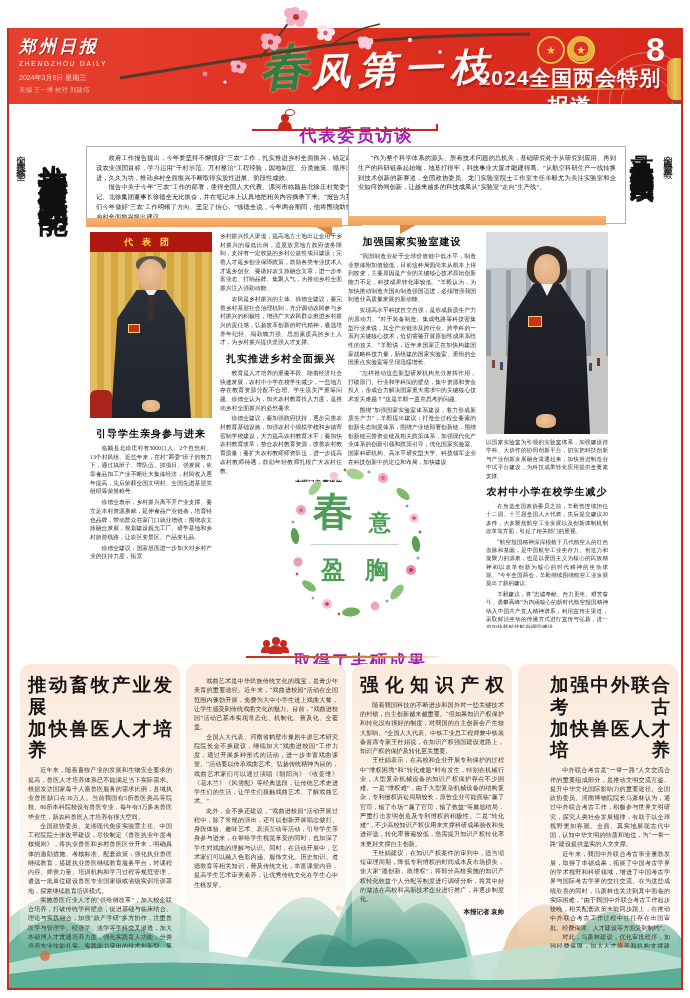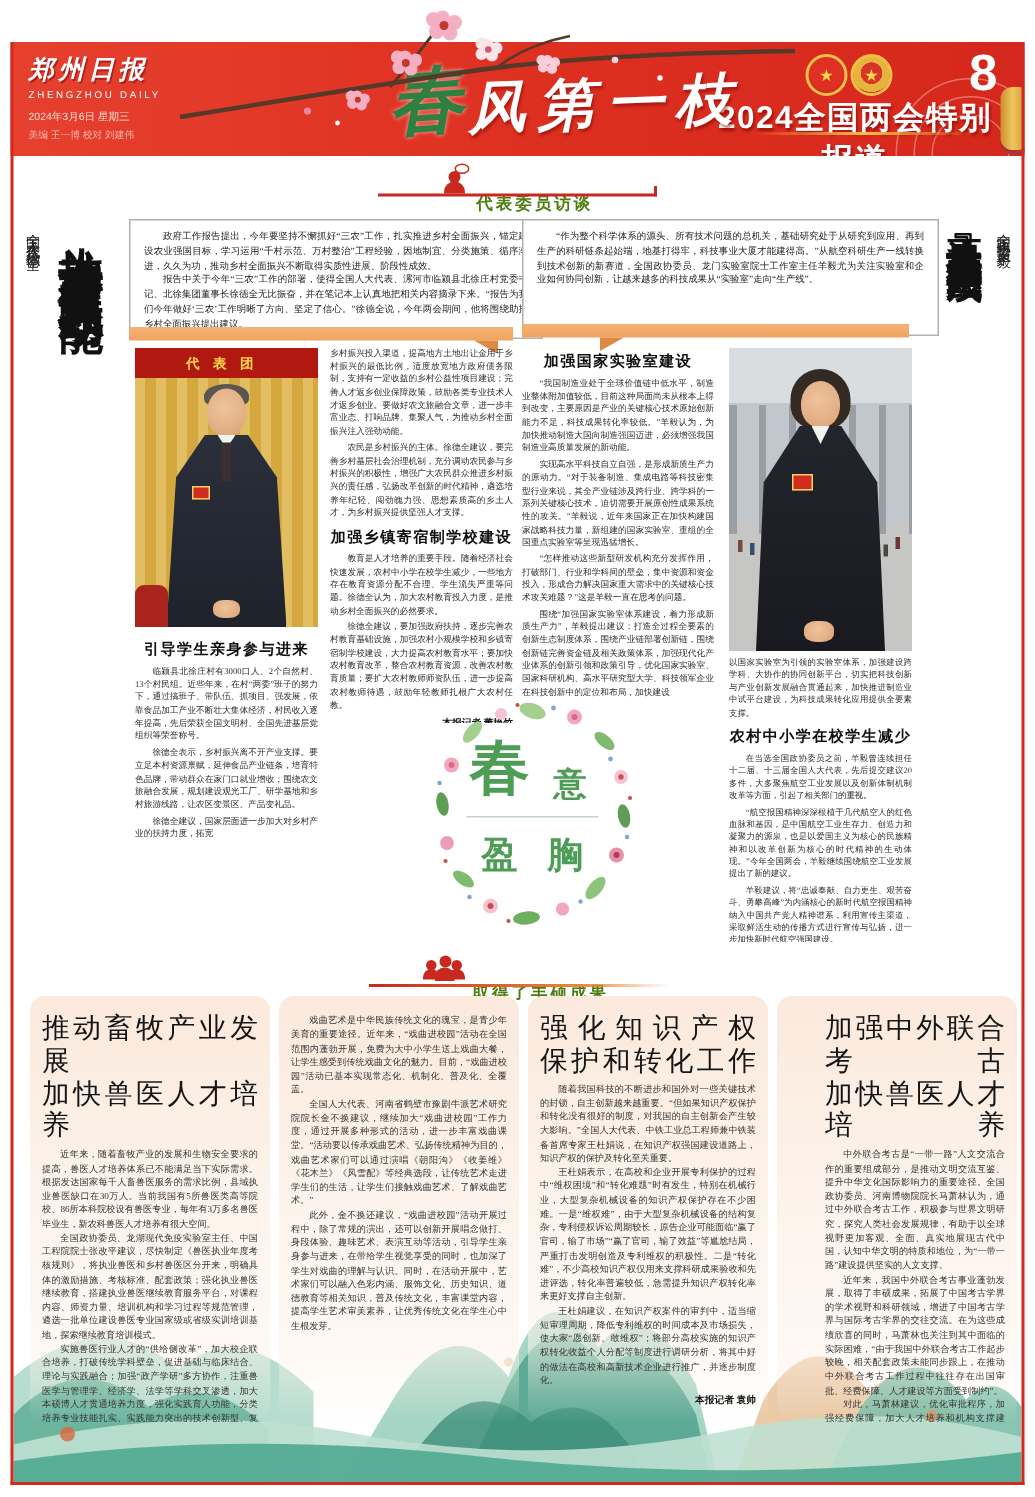--- a/index.html
+++ b/index.html
@@ -35,21 +35,21 @@
   .page-num{position:absolute;right:18px;top:2px;font-size:34px;font-weight:900;color:#fff;z-index:4;
             font-family:"Liberation Sans",sans-serif;}
   .arcs{position:absolute;right:-18px;top:18px;width:110px;height:110px;z-index:2;}
   .arc{position:absolute;border:1px solid rgba(255,255,255,.35);border-radius:50%;}
   .lantern{position:absolute;right:-4px;top:30px;width:20px;height:42px;z-index:3;border-radius:8px;
            background:linear-gradient(90deg,#c98f2d,#f0c45e 40%,#c98f2d);box-shadow:0 3px 0 #a33; }
   .branch-svg{position:absolute;left:110px;top:0;width:430px;height:106px;z-index:5;}
   
   .badge1{position:absolute;left:0;right:0;top:106px;height:26px;z-index:3;display:flex;
           align-items:center;justify-content:center;gap:6px;}
-  .badge-label{font-family:"Liberation Sans",sans-serif;font-weight:900;font-size:11px;color:#4d7c0f;letter-spacing:2px;margin-top:32px;}
+  .badge-label{font-family:"Liberation Sans",sans-serif;font-weight:900;font-size:17px;color:#a21caf;letter-spacing:2px;margin-top:32px;}
   .badge-underline{position:absolute;left:252px;top:129px;width:186px;height:2px;background:#c8281e;z-index:3;}
   .badge-underline::after{content:"";position:absolute;right:0;top:-5px;width:2px;height:7px;background:#c8281e;}
   .icon-person{position:relative;width:17px;height:18px;}
   .icon-person .head{position:absolute;left:4px;top:4px;width:8px;height:8px;border-radius:50%;background:#c8281e;}
   .icon-person .body{position:absolute;left:1px;top:11px;width:14px;height:8px;border-radius:7px 7px 0 0;background:#c8281e;}
   .icon-person .bubble{position:absolute;right:-1px;top:-1px;width:8px;height:5px;border:1px solid #c8281e;border-radius:50%;background:#fff;}
   .icon-group{position:relative;width:24px;height:17px;}
   .icon-group i{position:absolute;display:block;}
   .icon-group .h{width:7px;height:7px;border-radius:50%;background:#c8281e;}
   .icon-group .b{width:11px;height:7px;border-radius:6px 6px 0 0;background:#c8281e;}
@@ -85,21 +85,21 @@
        background:repeating-linear-gradient(90deg,rgba(88,92,102,.38) 0 5px,rgba(0,0,0,0) 5px 20px);}
   .spec{position:absolute;width:3px;height:8px;}
   
   .wreath{position:absolute;left:287px;top:466px;width:136px;height:160px;z-index:3;}
   .wreath-char{position:absolute;font-weight:900;color:#4e9d57;font-family:"Liberation Serif",serif;}
   .wreath-line{position:absolute;left:24px;top:78px;width:88px;height:1px;background:#c3d6c3;}
   
   .card{position:absolute;top:664px;height:284px;width:160px;border-radius:10px;z-index:3;overflow:hidden;
         background:linear-gradient(180deg,#fbe9dc 0%,#fdf3ea 45%,rgba(253,243,234,.55) 82%,rgba(253,243,234,0) 100%);
         padding:8px 8px 0 8px;box-sizing:border-box;}
-  .card h2{margin:2px 0 5px 0;font-family:"Liberation Sans","DejaVu Sans",sans-serif;font-weight:400;
+  .card h2{margin:2px 0 5px 0;font-family:"Liberation Sans","DejaVu Sans",sans-serif;font-weight:700;
            font-size:18.5px;line-height:1.18;color:#151515;}
   .card h2 span{display:block;text-align:justify;text-align-last:justify;}
   .card .body{font-size:6.1px;line-height:1.52;text-align:justify;color:#333;}
   .card .body p{margin:0;text-indent:2em;}
   .mountains{position:absolute;left:9px;right:9px;bottom:10px;height:240px;z-index:1;}
   .badge2{position:absolute;left:0;right:0;top:633px;height:24px;z-index:3;display:flex;
           align-items:center;justify-content:center;gap:7px;}
   .badge2-underline{position:absolute;left:246px;top:656px;width:200px;height:2px;z-index:3;
           background:linear-gradient(90deg,#c8281e,#e8853c 70%,rgba(232,133,60,0));}
 </style>
@@ -219,21 +219,21 @@
 <div class="col" style="left:90px;top:422px;width:122px;height:206px;overflow:hidden;">
   <div class="subhead">引导学生亲身参与进来</div>
   <p>临颍县北徐庄村有3000口人、2个自然村、13个村民组。近些年来，在村“两委”班子的努力下，通过搞班子、带队伍、抓项目、强发展，依靠食品加工产业不断壮大集体经济，村民收入逐年提高，先后荣获全国文明村、全国先进基层党组织等荣誉称号。</p>
   <p>徐德全表示，乡村振兴离不开产业支撑。要立足本村资源禀赋，延伸食品产业链条，培育特色品牌，带动群众在家门口就业增收；围绕农文旅融合发展，规划建设观光工厂、研学基地和乡村旅游线路，让农区变景区、产品变礼品。</p>
   <p>徐德全建议，国家层面进一步加大对乡村产业的扶持力度，拓宽</p>
 </div>
 
 <div class="col" style="left:220px;top:232px;width:122px;height:250px;overflow:hidden;">
   <p class="noindent">乡村振兴投入渠道，提高地方土地出让金用于乡村振兴的最低比例，适度放宽地方政府债务限制，支持有一定收益的乡村公益性项目建设；完善人才返乡创业保障政策，鼓励各类专业技术人才返乡创业。要做好农文旅融合文章，进一步丰富业态、打响品牌、集聚人气，为推动乡村全面振兴注入强劲动能。</p>
   <p>农民是乡村振兴的主体。徐德全建议，要完善乡村基层社会治理机制，充分调动农民参与乡村振兴的积极性，增强广大农民群众推进乡村振兴的责任感，弘扬改革创新的时代精神，遴选培养年纪轻、闯劲魄力强、思想素质高的乡土人才，为乡村振兴提供坚强人才支撑。</p>
-  <div class="subhead">加强乡镇寄宿制学校建设</div>
+  <div class="subhead">扎实推进乡村全面振兴</div>
   <p>教育是人才培养的重要手段。随着经济社会快速发展，农村中小学在校学生减少，一些地方存在教育资源分配不合理、学生流失严重等问题。徐德全认为，加大农村教育投入力度，是推动乡村全面振兴的必然要求。</p>
   <p>徐德全建议，要加强政府扶持，逐步完善农村教育基础设施，加强农村小规模学校和乡镇寄宿制学校建设，大力提高农村教育水平；要加快农村教育改革，整合农村教育资源，改善农村教育质量；要扩大农村教师师资队伍，进一步提高农村教师待遇，鼓励年轻教师扎根广大农村任教。</p>
   <div class="byline">本报记者 董艳竹</div>
 </div>
 
 <div class="abs v kicker-v" style="left:661px;top:148px;height:300px;">全国政协委员羊毅：</div>
 <div class="abs v headline-v" style="left:626px;top:140px;height:492px;font-size:24px;letter-spacing:1px;">让更多科技成果从『实验室』走向『生产线』</div>
 
 <div class="intro-box" style="left:348px;top:146px;width:258px;height:64px;">
   <p>“作为整个科学体系的源头、所有技术问题的总机关，基础研究处于从研究到应用、再到生产的科研链条起始端，地基打得牢，科技事业大厦才能建得高。”从航空科研生产一线转换到技术创新的新赛道，全国政协委员、龙门实验室院士工作室主任羊毅尤为关注实验室和企业如何协同创新，让越来越多的科技成果从“实验室”走向“生产线”。</p>
@@ -347,21 +347,20 @@
   <div class="body">
     <p>戏曲艺术是中华民族传统文化的瑰宝，是青少年美育的重要途径。近年来，“戏曲进校园”活动在全国范围内蓬勃开展，免费为大中小学生送上戏曲大餐，让学生感受到传统戏曲文化的魅力。目前，“戏曲进校园”活动已基本实现常态化、机制化、普及化、全覆盖。</p>
     <p>全国人大代表、河南省鹤壁市豫剧牛派艺术研究院院长金不换建议，继续加大“戏曲进校园”工作力度，通过开展多种形式的活动，进一步丰富戏曲课堂。“活动要以传承戏曲艺术、弘扬传统精神为目的，戏曲艺术家们可以通过演唱《朝阳沟》《收姜维》《花木兰》《风雪配》等经典选段，让传统艺术走进学生们的生活，让学生们接触戏曲艺术、了解戏曲艺术。”</p>
     <p>此外，金不换还建议，“戏曲进校园”活动开展过程中，除了常规的演出，还可以创新开展唱念做打、身段体验、趣味艺术、表演互动等活动，引导学生亲身参与进来，在带给学生视觉享受的同时，也加深了学生对戏曲的理解与认识。同时，在活动开展中，艺术家们可以融入色彩内涵、服饰文化、历史知识、道德教育等相关知识，普及传统文化，丰富课堂内容，提高学生艺术审美素养，让优秀传统文化在学生心中生根发芽。</p>
 
   </div>
 </div>
 <div class="card" style="left:352px;">
   <h2>
     <span>强化知识产权</span>
-    <span>保护和转化工作</span>
   </h2>
   <div class="body">
     <p>随着我国科技的不断进步和国外对一些关键技术的封锁，自主创新越来越重要。“但如果知识产权保护和转化没有很好的制度，对我国的自主创新会产生较大影响。”全国人大代表、中铁工业总工程师兼中铁装备首席专家王杜娟说，在知识产权强国建设道路上，知识产权的保护及转化至关重要。</p>
     <p>王杜娟表示，在高校和企业开展专利保护的过程中“维权困境”和“转化难题”时有发生，特别在机械行业，大型复杂机械设备的知识产权保护存在不少困难。一是“维权难”，由于大型复杂机械设备的结构复杂，专利侵权诉讼周期较长，原告企业可能面临“赢了官司，输了市场”“赢了官司，输了效益”等尴尬结局，严重打击发明创造及专利维权的积极性。二是“转化难”，不少高校知识产权仅用来支撑科研成果验收和先进评选，转化率普遍较低，急需提升知识产权转化率来更好支撑自主创新。</p>
     <p>王杜娟建议，在知识产权案件的审判中，适当缩短审理周期，降低专利维权的时间成本及市场损失，使大家“愿创新、敢维权”；将部分高校实施的知识产权转化收益个人分配等制度进行调研分析，将其中好的做法在高校和高新技术企业进行推广，并逐步制度化。</p>
     <div class="byline">本报记者 袁帅</div>
   </div>
 </div>
 <div class="card" style="left:518px;padding-left:32px;">
   <h2>

